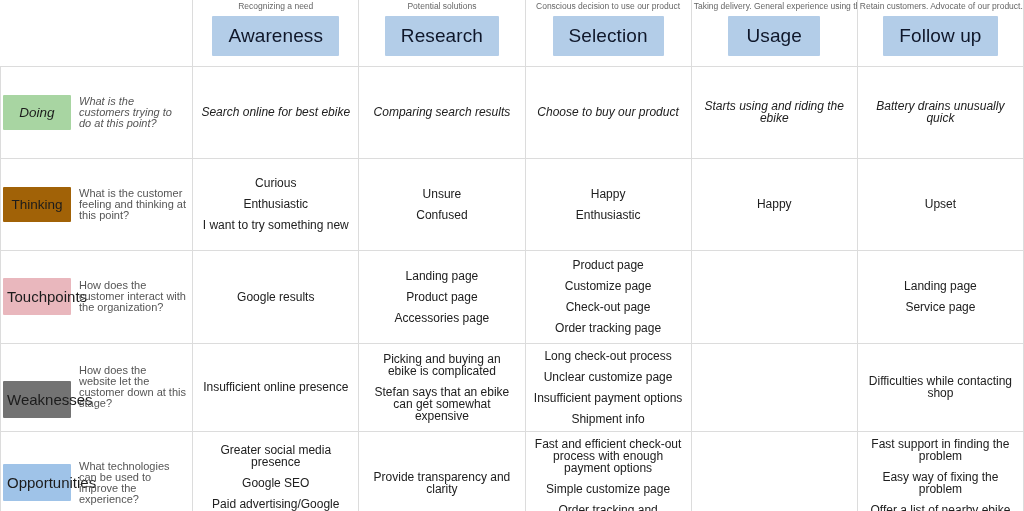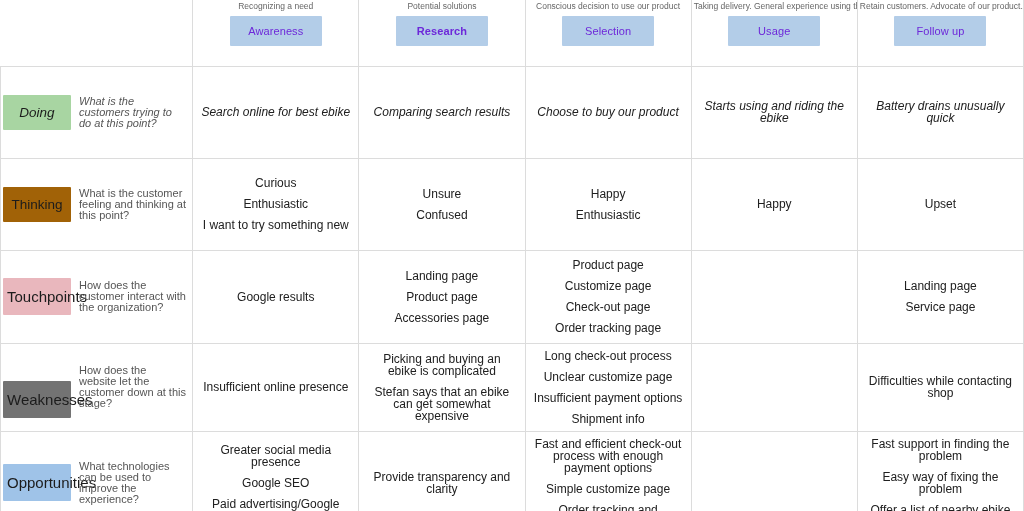--- a/index.html
+++ b/index.html
@@ -53,22 +53,22 @@
     text-align: center;
     line-height: 11px;
     width: 100%;
     padding: 0 2px;
     white-space: nowrap;
     overflow: hidden;
   }
   .stage-chip {
     margin-top: 4px;
     background: #b3cde8;
-    color: #6d28d9;
-    font-size: 11px;
+    color: #0f172a;
+    font-size: 19px;
     padding: 9px 16px;
     min-width: 92px;
     text-align: center;
     border-radius: 1px;
     letter-spacing: .1px;
   }
 
   
   td.rowlabel {
     border-left: none;
@@ -140,21 +140,21 @@
           <td class="corner" style="border-top: none; border-left: none;"></td>
           <td>
             <div class="stage-head">
               <div class="stage-caption">Recognizing a need</div>
               <div class="stage-chip" style="background: rgb(179, 205, 232);">Awareness</div>
             </div>
           </td>
           <td>
             <div class="stage-head">
               <div class="stage-caption">Potential solutions</div>
-              <div class="stage-chip" style="background: rgb(179, 205, 232); font-weight: bold;">Research</div>
+              <div class="stage-chip" style="background: rgb(179, 205, 232);">Research</div>
             </div>
           </td>
           <td>
             <div class="stage-head">
               <div class="stage-caption">Conscious decision to use our product</div>
               <div class="stage-chip" style="background: rgb(179, 205, 232);">Selection</div>
             </div>
           </td>
           <td>
             <div class="stage-head">

